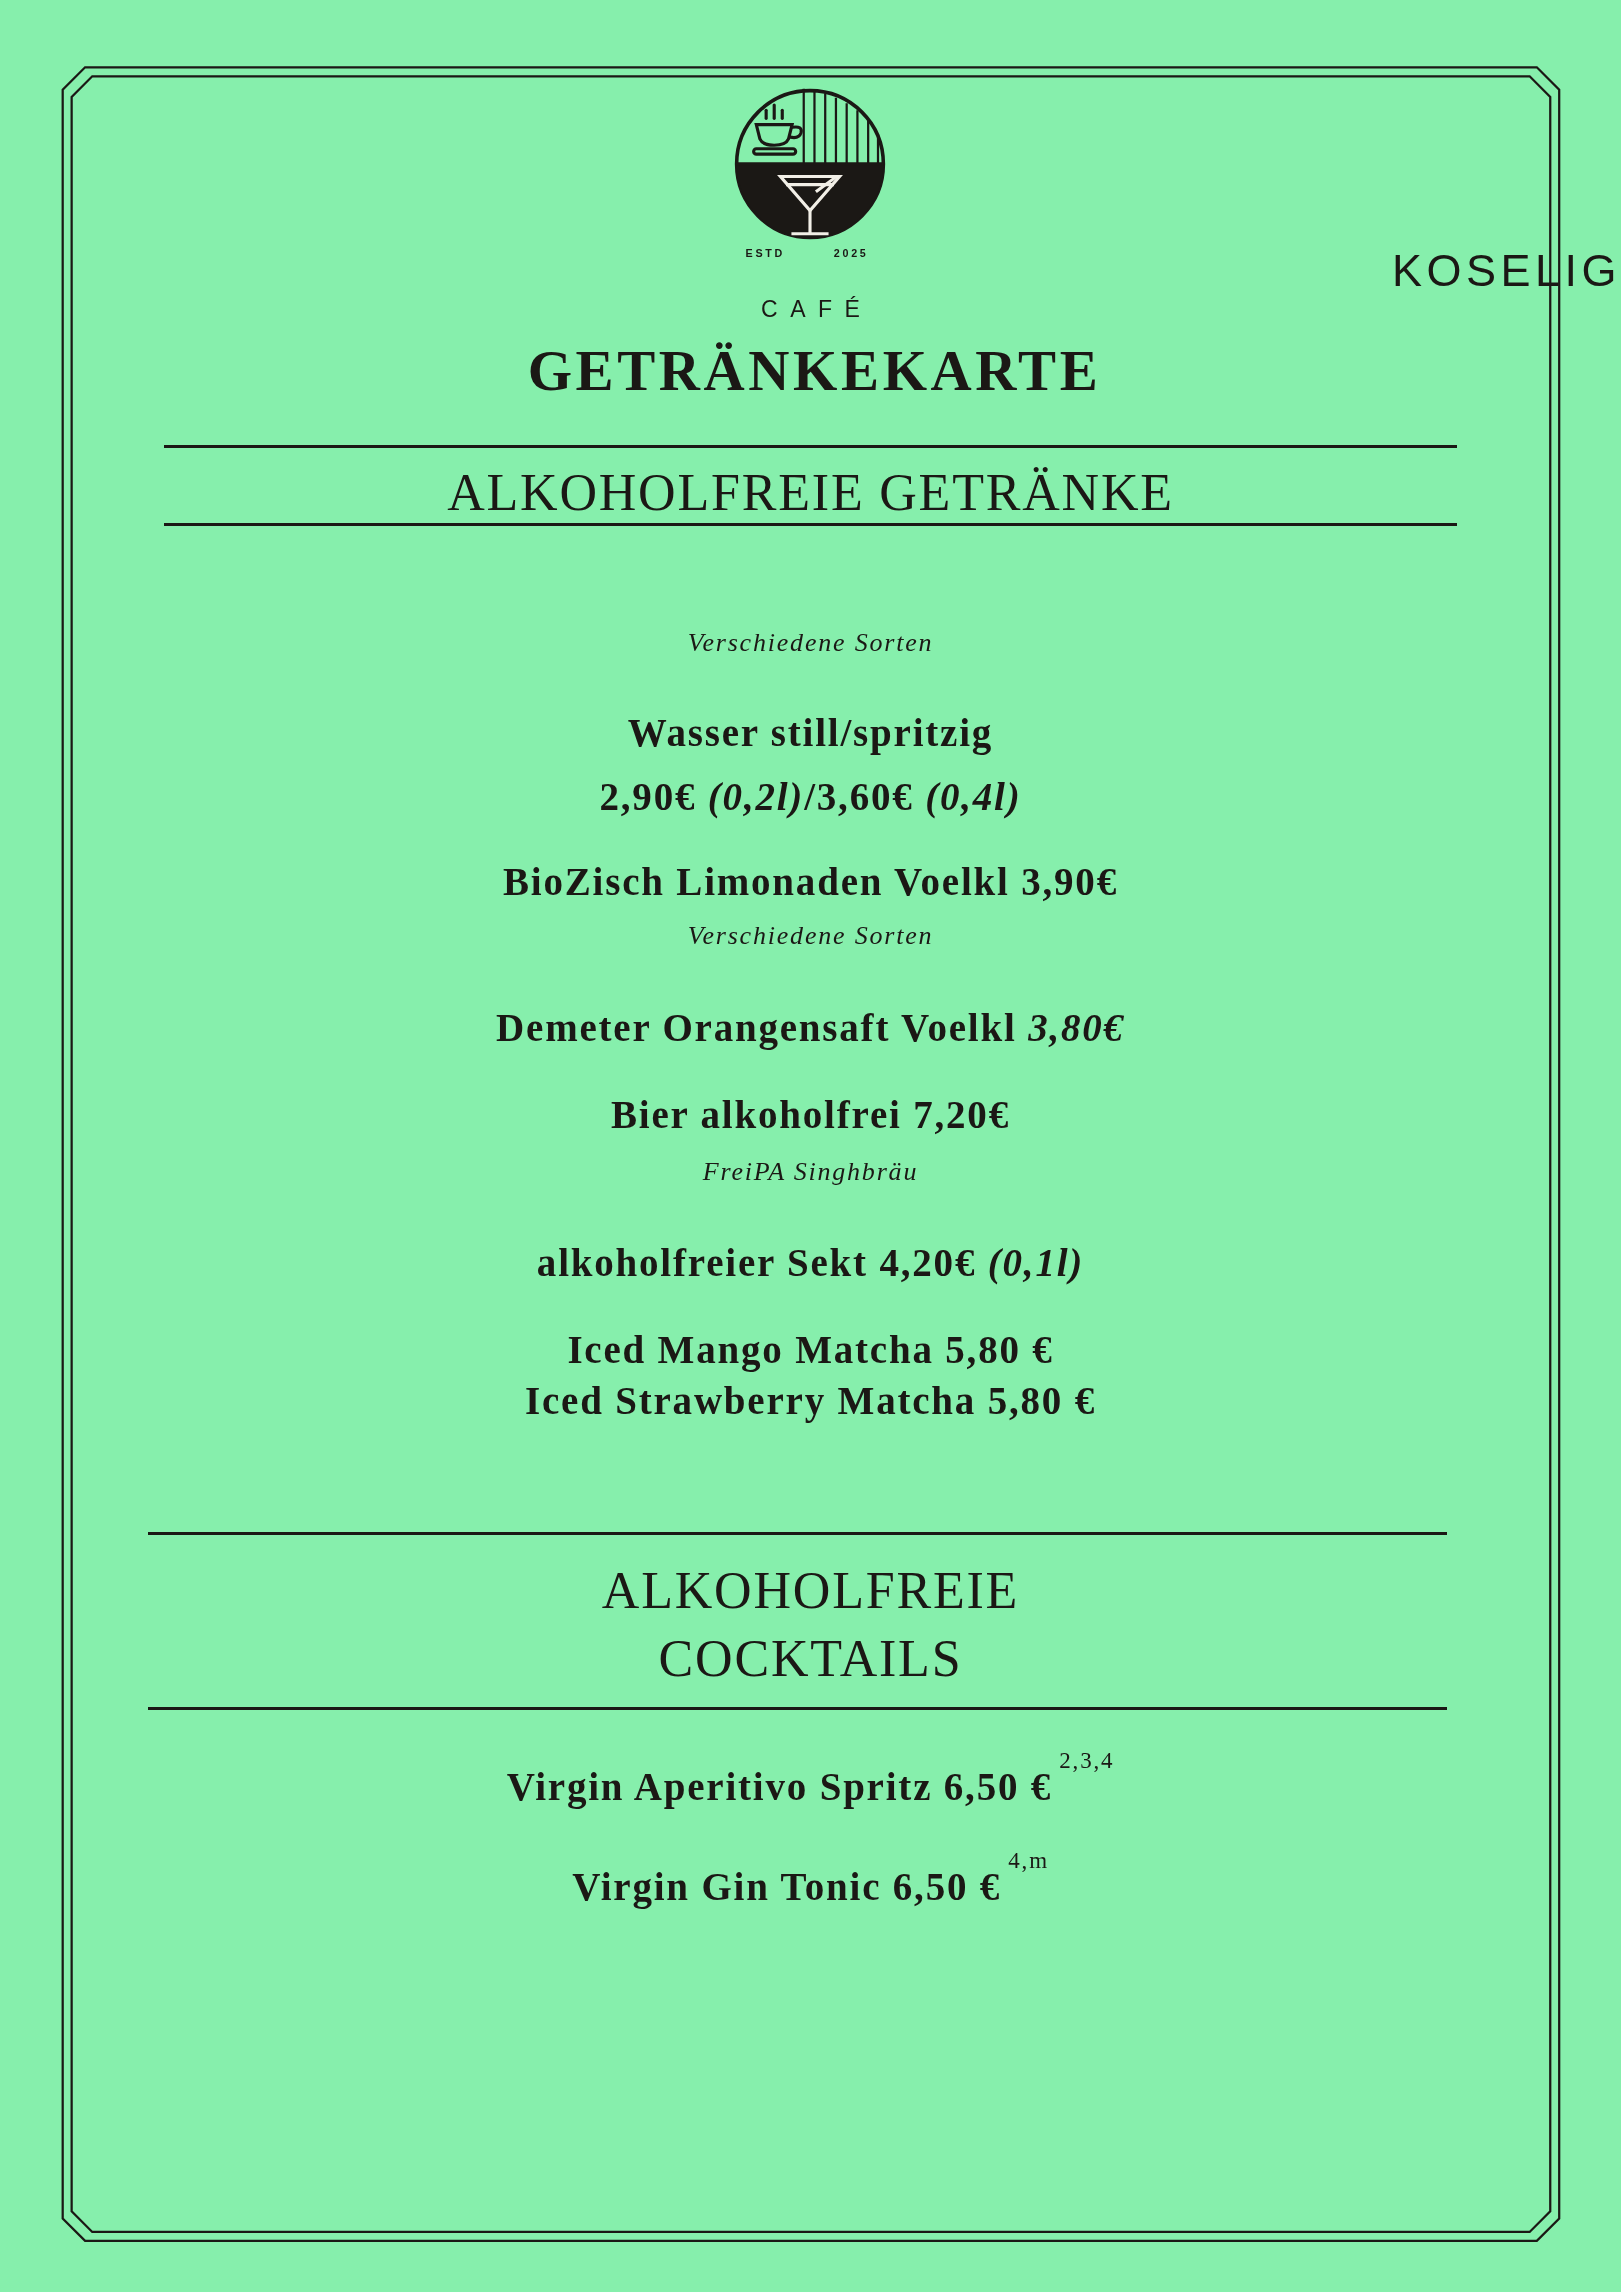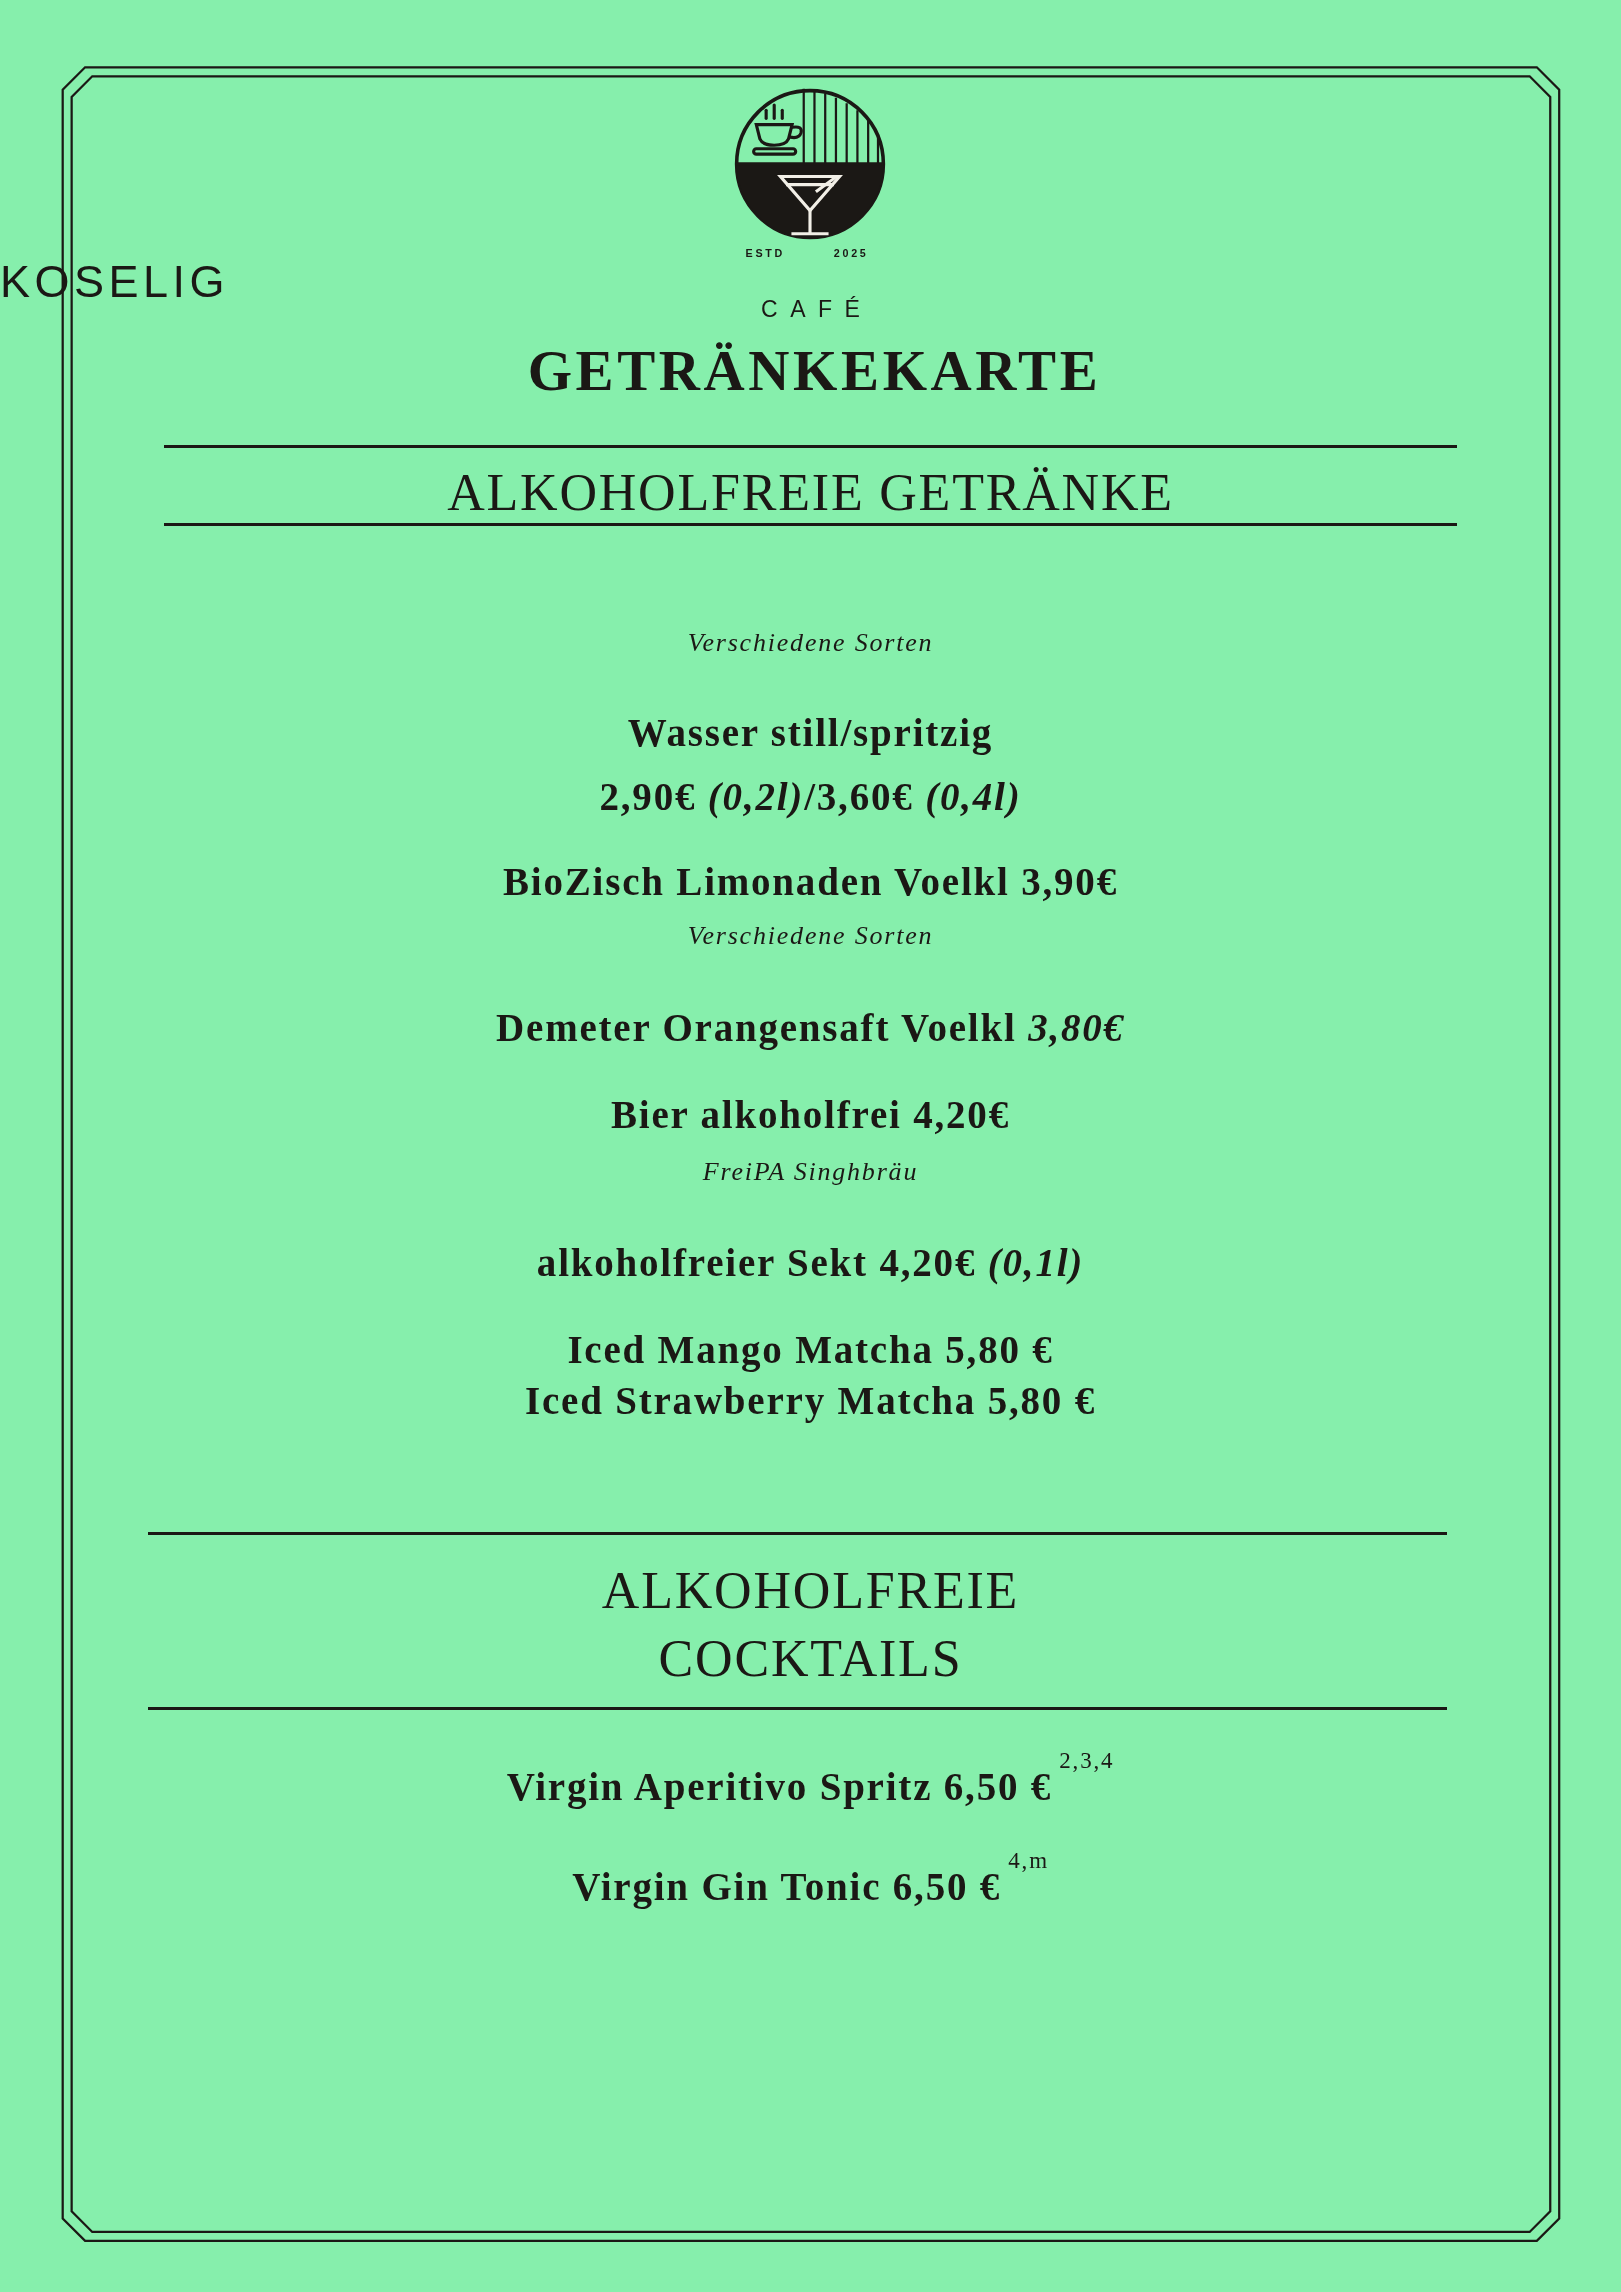--- a/index.html
+++ b/index.html
@@ -8,22 +8,22 @@
     width:1621px;height:2293px;
     background:#86efac;
     font-family:"Liberation Serif","DejaVu Serif",serif;
     color:#1b1815;
     overflow:hidden;
   }
   .frame-svg{position:absolute;left:0;top:0;}
   .logo-svg{position:absolute;left:725px;top:85px;}
 
   .brand-name{
-    position:absolute;left:0;right:0;top:259px;
-    text-align:left;
+    position:absolute;left:0;right:0;top:248px;
+    text-align:right;
     font-family:"Liberation Sans","DejaVu Sans",sans-serif;
     font-size:45px;font-weight:400;letter-spacing:4.5px;line-height:1;
   }
   .brand-sub{
     position:absolute;left:0;right:0;top:298px;
     text-align:center;
     font-family:"Liberation Sans","DejaVu Sans",sans-serif;
     font-size:23px;font-weight:400;letter-spacing:12.5px;line-height:1;
     text-indent:12.5px;
   }
@@ -125,21 +125,21 @@
   <div class="line sub" style="top:630px"><span>Verschiedene Sorten</span></div>
 
   <div class="line item" style="top:713px"><span>Wasser still/spritzig</span></div>
   <div class="line item" style="top:777px"><span>2,90€ </span><span class="bi">(0,2l)</span><span>/</span><span>3,60€ </span><span class="bi">(0,4l)</span></div>
 
   <div class="line item" style="top:862px"><span>BioZisch Limonaden Voelkl 3,90€</span></div>
   <div class="line sub" style="top:923px"><span>Verschiedene Sorten</span></div>
 
   <div class="line item" style="top:1008px"><span>Demeter Orangensaft Voelkl </span><span class="bi">3,80€</span></div>
 
-  <div class="line item" style="top:1095px"><span>Bier alkoholfrei 4,20€</span></div>
+  <div class="line item" style="top:1095px"><span>Bier alkoholfrei 7,20€</span></div>
   <div class="line sub" style="top:1159px"><span>FreiPA Singhbräu</span></div>
 
   <div class="line item" style="top:1243px"><span>alkoholfreier Sekt 4,20€ </span><span class="bi">(0,1l)</span></div>
 
   <div class="line item" style="top:1330px"><span>Iced Mango Matcha 5,80 €</span></div>
   <div class="line item" style="top:1381px"><span>Iced Strawberry Matcha 5,80 €</span></div>
 
   <div class="rule" style="top:1532px;left:148px;width:1299px;"></div>
   <h2 class="section-heading" style="top:1625px;">COCKTAILS</h2>
   <h2 class="section-heading" style="top:1557px;">ALKOHOLFREIE</h2>

